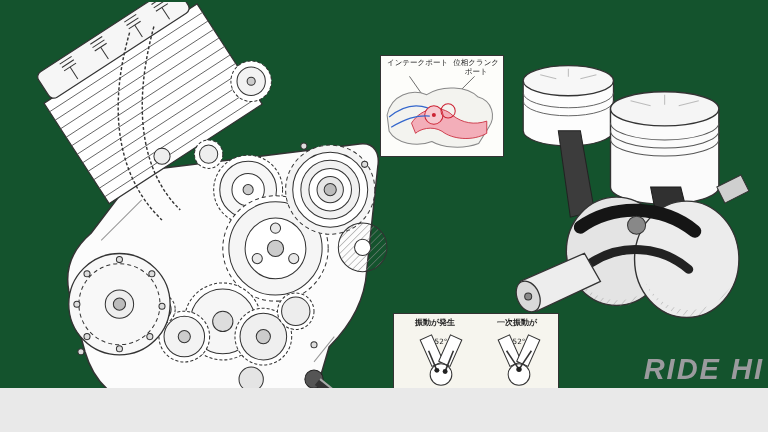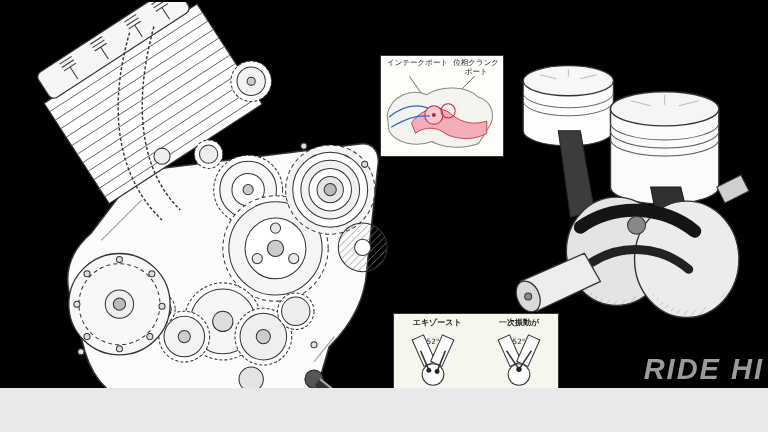--- a/index.html
+++ b/index.html
@@ -1,37 +1,37 @@
 <!DOCTYPE html>
 <html><head>
 <meta charset="utf-8">
 <style>
   html,body{margin:0;padding:0;background:#e9e9e9;}
   #stage{
-    position:relative;width:768px;height:388px;background:#000000;
+    position:relative;width:768px;height:388px;background:#14532d;
     overflow:hidden;font-family:"DejaVu Sans",sans-serif;color:#222;
   }
   .abs{position:absolute;}
   
   .inset-box{
     position:absolute;background:#fdfdfa;border:1.5px solid #333;
     box-sizing:border-box;
   }
   .port-labels{
     display:flex;justify-content:space-between;align-items:flex-start;
     padding:3px 4px 0 6px;font-size:7.5px;line-height:1.15;color:#222;
     white-space:nowrap;
   }
   .port-labels .lbl{text-align:center;}
   .crank-box{background:#f6f5ee;}
   .crank-titles{
     display:flex;justify-content:space-around;
     font-size:8px;font-weight:bold;color:#222;padding-top:3px;
   }
-  .crank-canvases{display:flex;justify-content:space-between;}
+  .crank-canvases{display:flex;justify-content:flex-end;}
   .crank-captions{
     display:flex;justify-content:space-around;font-size:5.5px;color:#333;
     margin-top:-2px;
   }
   .crank-captions span{display:block;width:76px;text-align:center;line-height:1.1;}
   
   .logo{
     position:absolute;right:4px;bottom:4px;
     font-family:"Liberation Sans",sans-serif;
     font-weight:700;font-style:italic;font-size:29px;
@@ -262,21 +262,21 @@
       <polygon points="52,262 116,234 132,262 68,292" fill="#ededed" stroke="#333" stroke-width="1.3"></polygon>
       <ellipse cx="60" cy="277" rx="11" ry="16" transform="rotate(-24 60 277)" fill="#d9d9d9" stroke="#333" stroke-width="1.3"></ellipse>
       <circle cx="60" cy="277" r="3.5" fill="#8a8a8a" stroke="#333"></circle>
     </g>
 
     <polygon points="248,168 272,156 280,172 256,184" fill="#cfcfcf" stroke="#333"></polygon>
   </svg>
 
   <div class="inset-box crank-box" style="left:393px;top:313px;width:166px;height:100px;">
     <div class="crank-titles">
-      <span>エキゾースト</span>
+      <span>振動が発生</span>
       <span>一次振動が</span>
     </div>
     <div class="crank-canvases">
 
       <svg width="78" height="62" viewBox="0 0 74 60">
         <g transform="rotate(-24 37 42)">
             <rect x="31" y="6" width="12" height="28" fill="#fff" stroke="#333"></rect>
           </g>
         <g transform="rotate(24 37 42)">
             <rect x="31" y="6" width="12" height="28" fill="#fff" stroke="#333"></rect>

